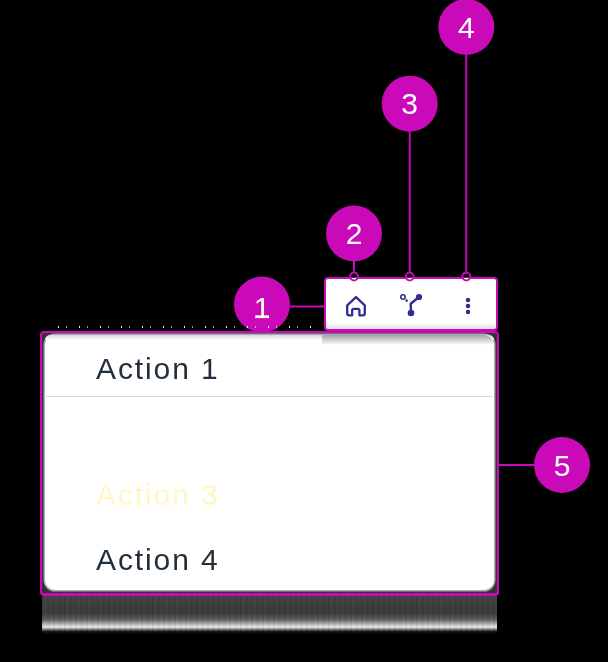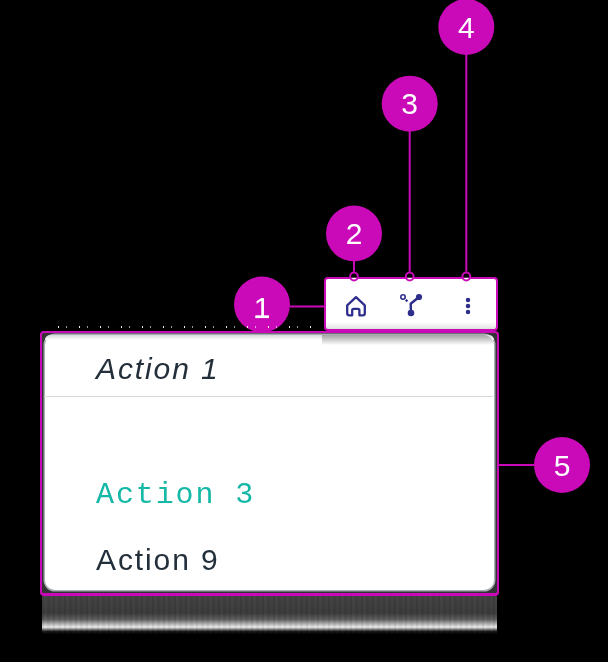--- a/index.html
+++ b/index.html
@@ -15,26 +15,26 @@
        border:2px solid #ca0ab8;border-top-width:2.5px;border-bottom-width:3px;border-radius:4px;background:#333333;"></div>
   <div class="abs" style="left:45px;top:335px;width:449px;height:255px;background:#fff;
        border-radius:10px;box-shadow:0 0 0 1.5px #a8adb4;"></div>
 
   <div class="abs" style="left:45px;top:335px;width:449px;height:5px;border-radius:10px 10px 0 0;
        background:linear-gradient(#d4d7db,#ffffff);"></div>
   <div class="abs" style="left:322px;top:335px;width:172px;height:10px;border-radius:0 10px 0 0;
        background:linear-gradient(#a2a2a2,#ffffff);"></div>
 
   <div class="abs" style="left:96px;top:352px;width:360px;height:30px;
-       font-size:30px;letter-spacing:1.9px;color:#232f3a;font-style:italic;">Action 1</div>
+       font-size:30px;letter-spacing:1.9px;color:#232f3a;">Action 1</div>
   <div class="abs" style="left:44px;top:396px;width:449px;height:1px;background:#d8d8d8;"></div>
   <div class="abs" style="left:96px;top:478px;width:360px;height:30px;
-       font-size:30px;letter-spacing:1.9px;color:#14b8a6;font-family:Liberation Mono, monospace;">Action 3</div>
+       font-size:30px;letter-spacing:1.9px;color:#fef9c3;">Action 3</div>
   <div class="abs" style="left:96px;top:543px;width:360px;height:30px;
-       font-size:30px;letter-spacing:1.9px;color:#232f3a;">Action 9</div>
+       font-size:30px;letter-spacing:1.9px;color:#232f3a;">Action 4</div>
 
   <div class="abs" style="left:42px;top:596px;width:455px;height:38px;
        background:linear-gradient(#414141 0%,#3a3a3a 45%,#5e5e5e 62%,#b5b5b5 74%,#ececec 82%,#1a1a1a 93%,#000 100%);"></div>
   <div class="abs" style="left:42px;top:596px;width:455px;height:38px;
        background:repeating-linear-gradient(90deg,rgba(0,0,0,.06) 0 2px,rgba(255,255,255,.02) 2px 5px,rgba(0,0,0,.04) 5px 8px,rgba(255,255,255,.01) 8px 11px);"></div>
 
   <div class="abs" style="left:324px;top:277px;width:170px;height:50px;
        background:linear-gradient(#ffffff 0 43px,#e2e2e2 50px);
        border:2px solid #ca0ab8;border-radius:4px;"></div>
 

